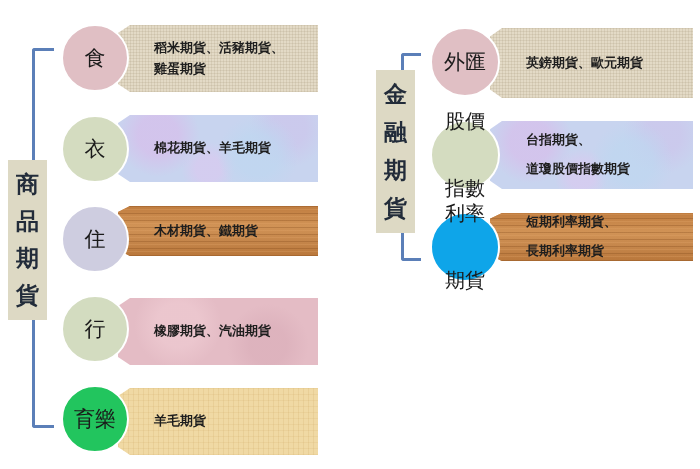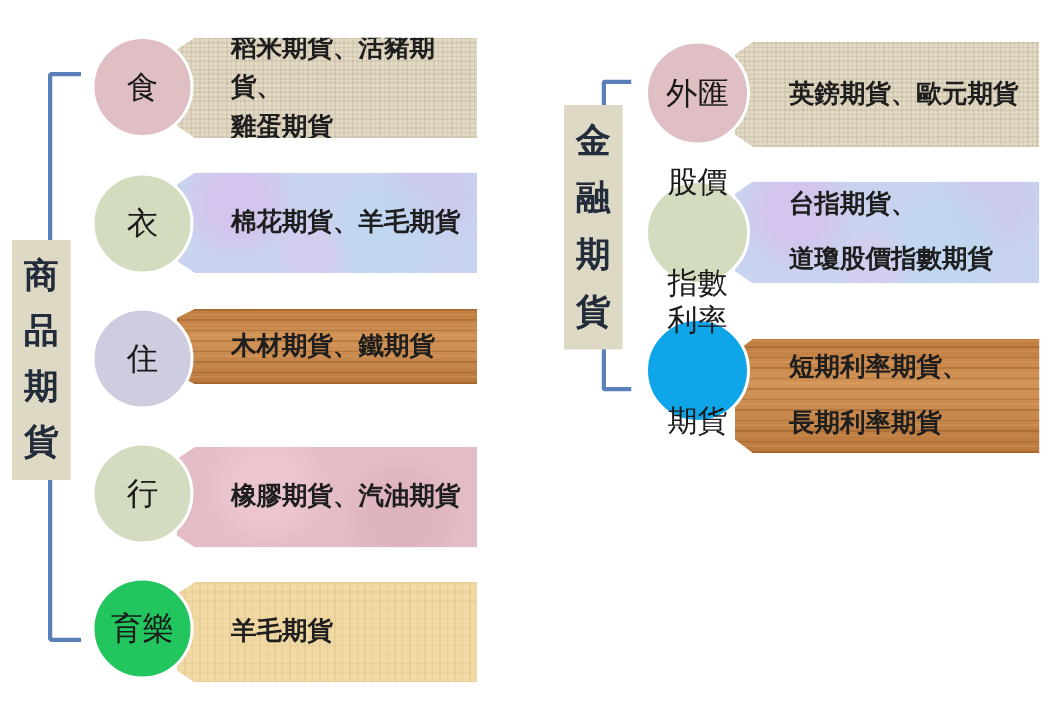--- a/index.html
+++ b/index.html
@@ -12,21 +12,21 @@
   .bracket { position: absolute; border: 3px solid #5b7fb8; border-right: none; box-sizing: border-box; }
   .group-label {
     position: absolute; background: #ddd9c4; box-sizing: border-box;
     display: flex; flex-direction: column; align-items: center; justify-content: space-around;
     font-size: 23px; font-weight: bold; color: #222c3a; padding: 6px 0;
   }
   .group-label span { display: block; line-height: 1; }
   .item-box {
     position: absolute; box-sizing: border-box;
     clip-path: polygon(12px 0, 100% 0, 100% 100%, 12px 100%, 0 88%, 0 12%);
-    font-size: 17px; font-weight: bold; color: #1e1e1e;
+    font-size: 13px; font-weight: bold; color: #1e1e1e;
     display: flex; flex-direction: column; justify-content: center;
     padding-left: 36px; padding-right: 8px; line-height: 1.55;
   }
   .item-box.two-line-gap { line-height: 2.2; }
   .circle {
     position: absolute; border-radius: 50%; box-sizing: border-box;
     border: 2px solid #ffffff;
     display: flex; align-items: center; justify-content: center; text-align: center;
     font-size: 21px; color: #1a1a1a; z-index: 2; line-height: 1.15;
   }
@@ -134,16 +134,16 @@
 </div>
 <div class="item-box tex-blue two-line-gap" style="left:490px; top:121px; width:203px; height:68px;">
   <span>台指期貨、</span>
   <span>道瓊股價指數期貨</span>
 </div>
 
 <div class="circle small" style="left:430px; top:212px; width:70px; height:70px; background:#0ea5e9; flex-direction:column;">
   <span>利率</span>
   <span>期貨</span>
 </div>
-<div class="item-box tex-wood two-line-gap" style="left:490px; top:226px; width:203px; height:76px;">
+<div class="item-box tex-wood two-line-gap" style="left:490px; top:213px; width:203px; height:48px;">
   <span>短期利率期貨、</span>
   <span>長期利率期貨</span>
 </div>
 
 </body></html>

